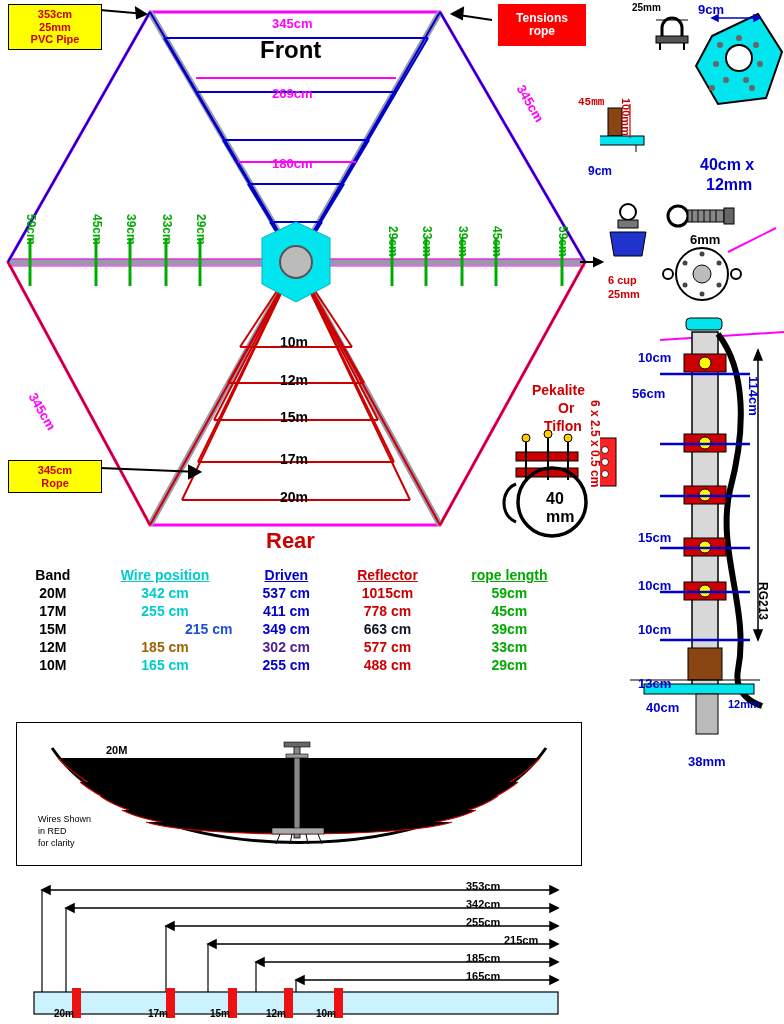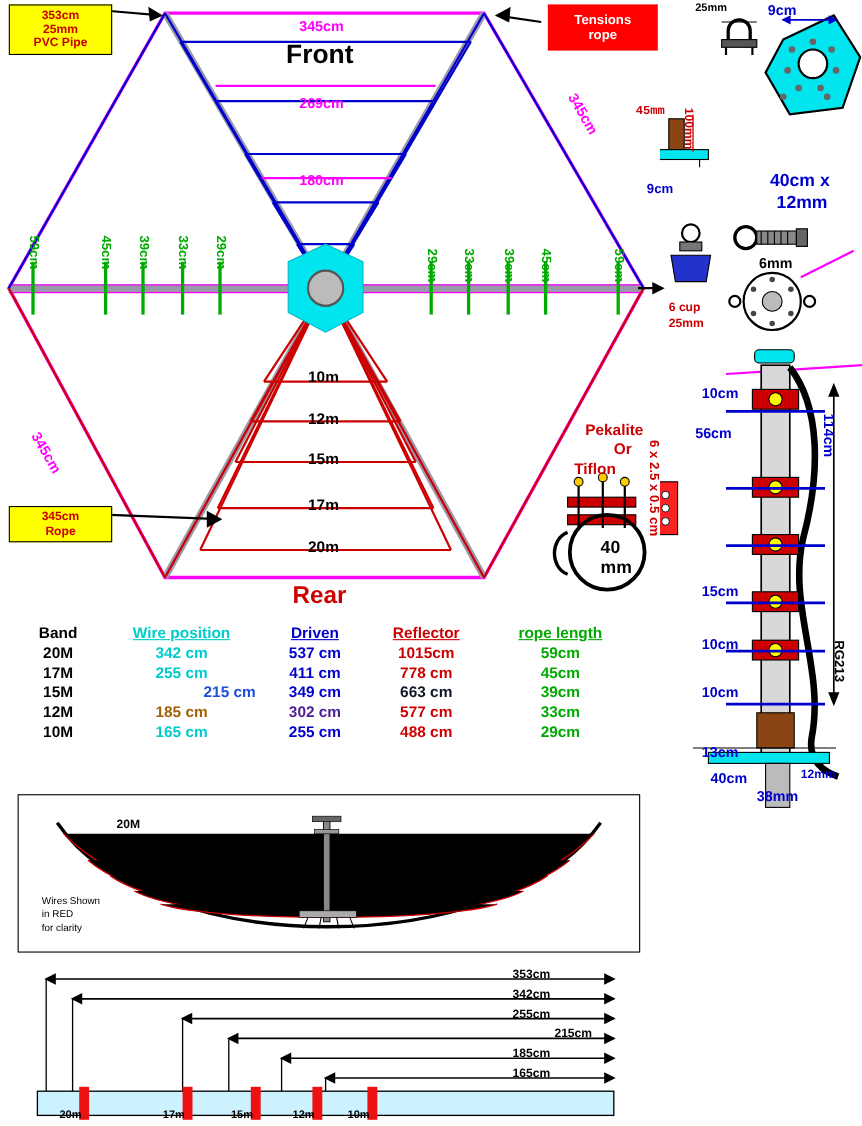--- a/index.html
+++ b/index.html
@@ -129,21 +129,21 @@
   <span class="t">353cm</span>
   <span class="t">25mm</span>
   <span class="t">PVC Pipe</span>
 </div>
 
 <div class="note-box" style="left:8px;top:460px;width:88px;padding:3px 2px;">
   <span class="t">345cm</span>
   <span class="t">Rope</span>
 </div>
 
-<div class="red-box" style="left:498px;top:4px;width:100px;height:42px;display:flex;flex-direction:column;justify-content:center;">
+<div class="red-box" style="left:498px;top:4px;width:88px;height:42px;display:flex;flex-direction:column;justify-content:center;">
   <span>Tensions</span>
   <span>rope</span>
 </div>
 
 <div class="lbl" style="left:272px;top:16px;color:#ff00ff;font-size:13px;">345cm</div>
 <div class="lbl" style="left:260px;top:36px;color:#000;font-size:24px;">Front</div>
 <div class="lbl" style="left:272px;top:86px;color:#ff00ff;font-size:13px;">269cm</div>
 <div class="lbl" style="left:272px;top:156px;color:#ff00ff;font-size:13px;">180cm</div>
 
 <div class="lbl" style="left:510px;top:96px;color:#ff00ff;font-size:13px;transform:rotate(60deg);">345cm</div>
@@ -320,41 +320,41 @@
 <div class="lbl" style="left:632px;top:386px;color:#0000cc;font-size:13px;">56cm</div>
 <div class="lbl" style="left:638px;top:530px;color:#0000cc;font-size:13px;">15cm</div>
 <div class="lbl" style="left:638px;top:578px;color:#0000cc;font-size:13px;">10cm</div>
 <div class="lbl" style="left:638px;top:622px;color:#0000cc;font-size:13px;">10cm</div>
 <div class="lbl" style="left:638px;top:676px;color:#0000cc;font-size:13px;">13cm</div>
 <div class="lbl" style="left:746px;top:376px;color:#0000cc;font-size:13px;writing-mode:vertical-rl;">114cm</div>
 <div class="lbl" style="left:588px;top:400px;color:#cc0000;font-size:12px;writing-mode:vertical-rl;">6 x 2.5 x 0.5 cm</div>
 <div class="lbl" style="left:756px;top:582px;color:#000;font-size:12px;writing-mode:vertical-rl;">RG213</div>
 <div class="lbl" style="left:646px;top:700px;color:#0000cc;font-size:13px;">40cm</div>
 <div class="lbl" style="left:728px;top:698px;color:#0000cc;font-size:11px;">12mm</div>
-<div class="lbl" style="left:688px;top:716px;color:#0000cc;font-size:13px;">38mm</div>
+<div class="lbl" style="left:688px;top:754px;color:#0000cc;font-size:13px;">38mm</div>
 
 <svg class="abs" style="left:496px;top:380px;" width="110" height="160" viewBox="0 0 110 160">
 
   <rect x="20" y="72" width="62" height="9" fill="#cc0000" stroke="#000"></rect>
   <rect x="20" y="88" width="62" height="9" fill="#cc0000" stroke="#000"></rect>
   <g stroke="#000" stroke-width="2">
     <line x1="30" y1="60" x2="30" y2="100"></line>
     <line x1="52" y1="56" x2="52" y2="100"></line>
     <line x1="72" y1="60" x2="72" y2="100"></line>
   </g>
   <circle cx="30" cy="58" r="4" fill="#ffcc00" stroke="#000"></circle>
   <circle cx="52" cy="54" r="4" fill="#ffcc00" stroke="#000"></circle>
   <circle cx="72" cy="58" r="4" fill="#ffcc00" stroke="#000"></circle>
 
   <circle cx="56" cy="122" r="34" fill="none" stroke="#000" stroke-width="3.5"></circle>
   <path d="M20 104 C 4 110, 4 136, 20 142" fill="none" stroke="#000" stroke-width="3"></path>
 </svg>
 <div class="lbl" style="left:532px;top:382px;color:#cc0000;font-size:14px;text-align:right;">Pekalite</div>
 <div class="lbl" style="left:558px;top:400px;color:#cc0000;font-size:14px;text-align:center;">Or</div>
-<div class="lbl" style="left:522px;top:418px;color:#cc0000;font-size:14px;">Tiflon</div>
+<div class="lbl" style="left:544px;top:418px;color:#cc0000;font-size:14px;">Tiflon</div>
 <div class="lbl" style="left:546px;top:490px;color:#000;font-size:16px;">40</div>
 <div class="lbl" style="left:546px;top:508px;color:#000;font-size:16px;">mm</div>
 
 <table class="bands" style="left:16px;top:566px;width:560px;">
   <thead>
     <tr>
       <th style="color:#000;">Band</th>
       <th style="color:#00cccc;text-decoration:underline;">Wire position</th>
       <th style="color:#0000cc;text-decoration:underline;">Driven</th>
       <th style="color:#cc0000;text-decoration:underline;">Reflector</th>

